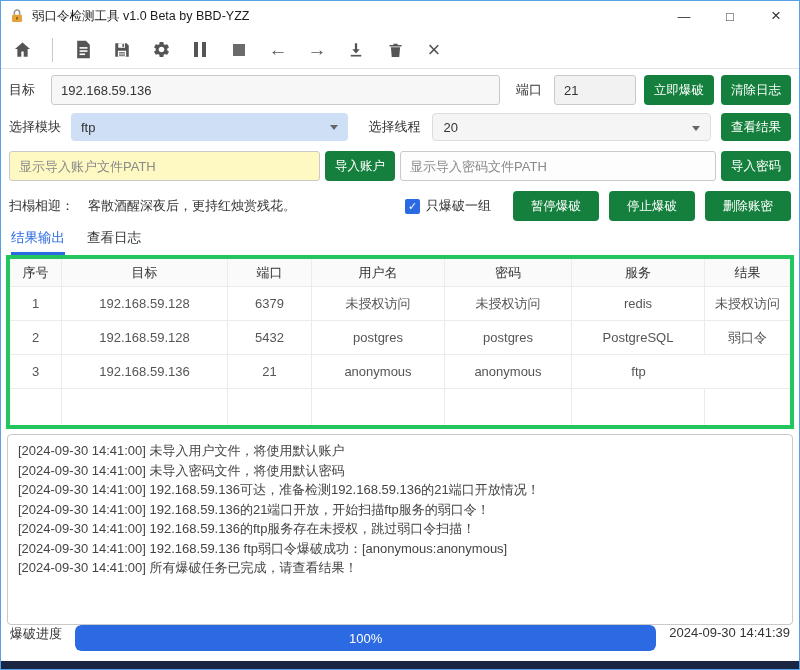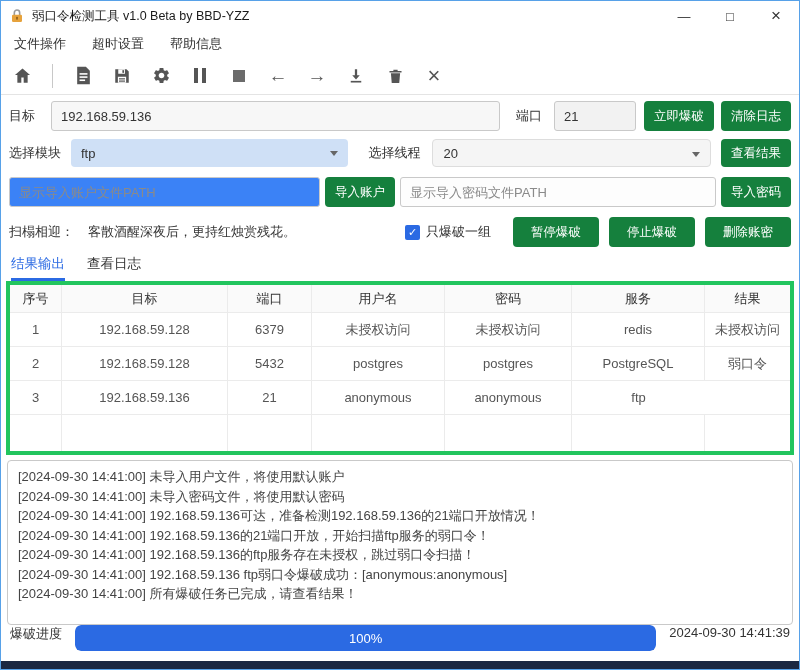--- a/index.html
+++ b/index.html
@@ -44,21 +44,21 @@
 
   .row2 { margin-top: 8px; }
   .sel { height: 28px; border-radius: 4px; display: flex; align-items: center; font-size: 13px; color: #333; padding: 0 10px; position: relative; }
   .sel .caret { position: absolute; right: 10px; top: 12px; width: 0; height: 0; border-left: 4.5px solid transparent; border-right: 4.5px solid transparent; border-top: 5px solid #666; }
   .sel-module { width: 287px; margin-left: 10px; background: #cfe0f6; }
   .sel-threads { width: 288px; margin-left: 12px; background: #f5f5f5; border: 1px solid #ddd; }
   .row2 .lbl2 { margin-left: 20px; }
   .row2 .btn { margin-left: 10px; height: 28px; }
 
   .row3 { margin-top: 10px; }
-  .row3 .path1 { width: 325px; background: #3b82f6; }
+  .row3 .path1 { width: 325px; background: #fef9c3; }
   .row3 .path2 { width: 330px; background: #fdfdfd; margin-left: 5px; }
   .row3 .btn { margin-left: 5px; }
 
   .row4 { margin-top: 10px; }
   .greet-lbl { font-size: 13px; color: #333; }
   .greet-text { font-size: 13px; color: #333; margin-left: 14px; }
   .row4 .spacer { flex: 1; }
   .checkbox { width: 15px; height: 15px; background: #2b6ae3; border-radius: 2px; color: #fff; font-size: 11px; display: flex; align-items: center; justify-content: center; line-height: 1; }
   .chk-lbl { font-size: 13px; color: #333; margin-left: 6px; margin-right: 12px; }
   .row4 .btn { width: 86px; margin-left: 10px; }
@@ -105,25 +105,20 @@
       <rect x="4.5" y="10" width="15" height="11" rx="2" fill="#e6a23c"></rect>
       <rect x="10.8" y="13" width="2.4" height="4.5" rx="1" fill="#8a5a16"></rect>
     </svg>
     <span class="title-text">弱口令检测工具 v1.0 Beta by BBD-YZZ</span>
     <span class="tb-spacer"></span>
     <span class="win-btn">—</span>
     <span class="win-btn">□</span>
     <span class="win-btn close">×</span>
   </div>
 
-  <div class="menubar">
-    <span class="menu-item">文件操作</span>
-    <span class="menu-item">超时设置</span>
-    <span class="menu-item">帮助信息</span>
-  </div>
 
   <div class="toolbar">
     <span class="tool">
       <svg width="19" height="19" viewBox="0 0 24 24" fill="#555">
           <path d="M12 3l9.5 8.5h-3V21h-5v-6.5h-3V21h-5v-9.5h-3z"></path>
         </svg>
     </span>
     <span class="tool-sep"></span>
     <span class="tool">
       <svg width="17" height="19" viewBox="0 0 20 24" fill="#555">

